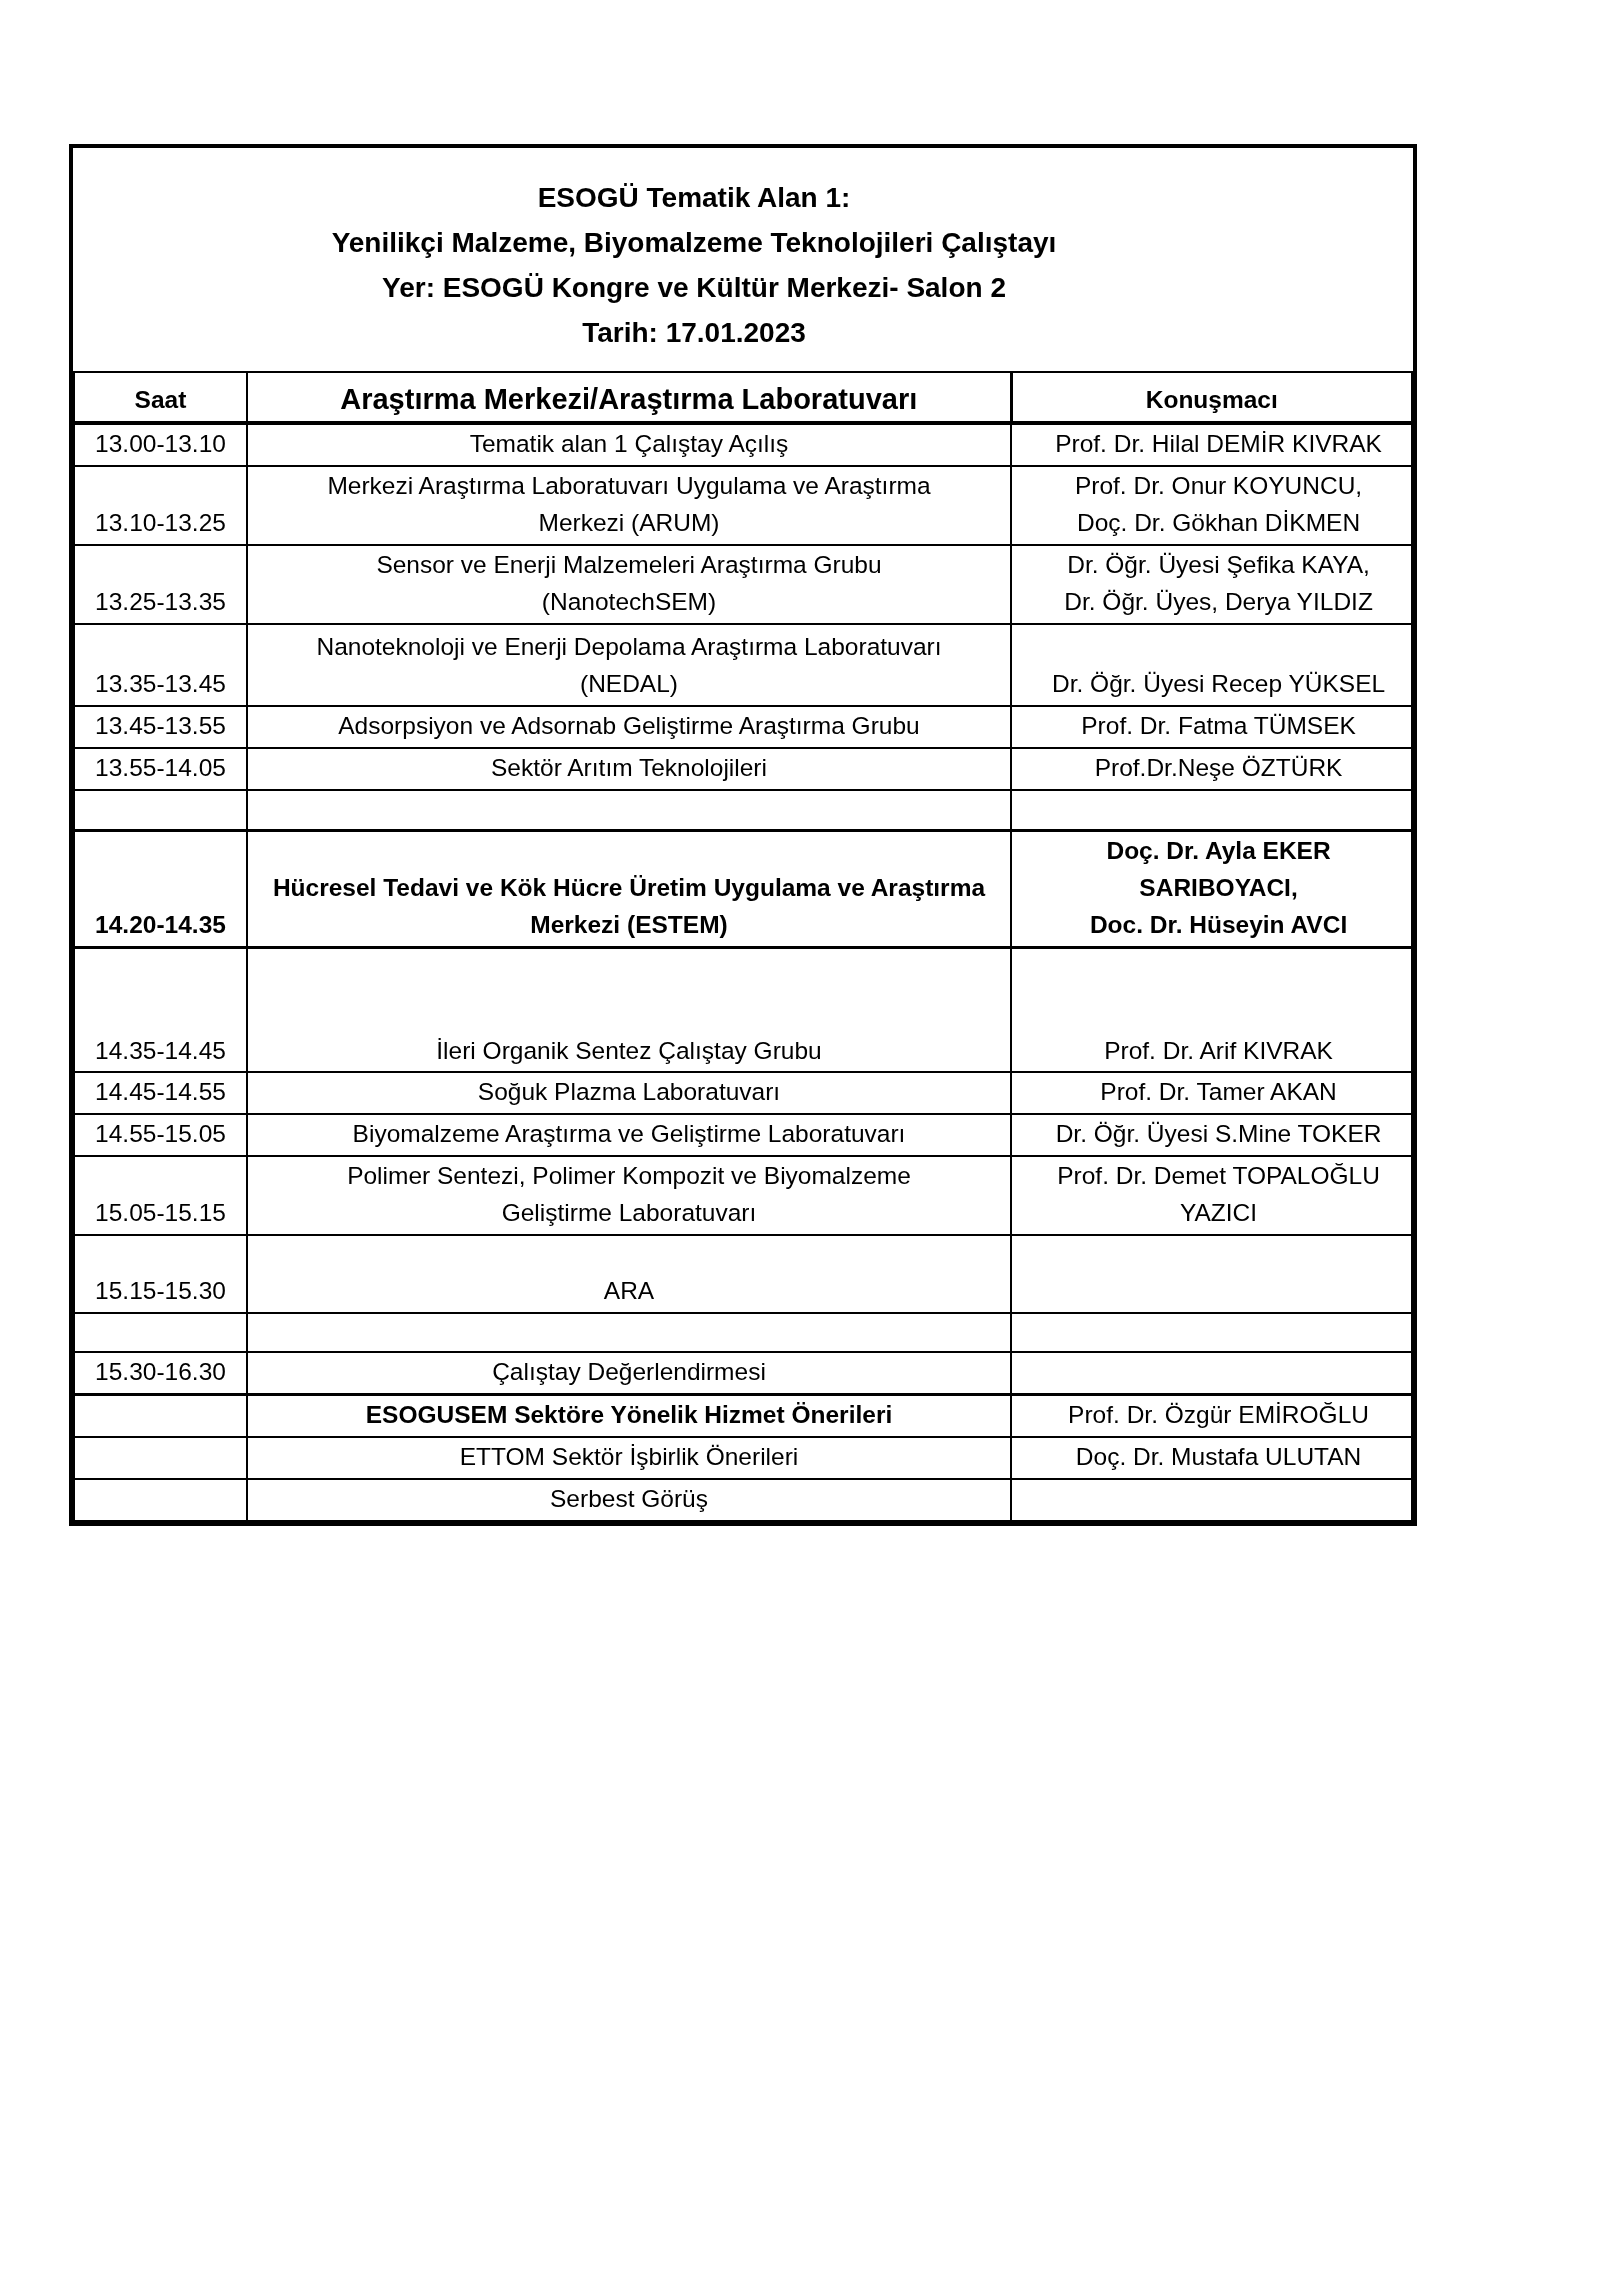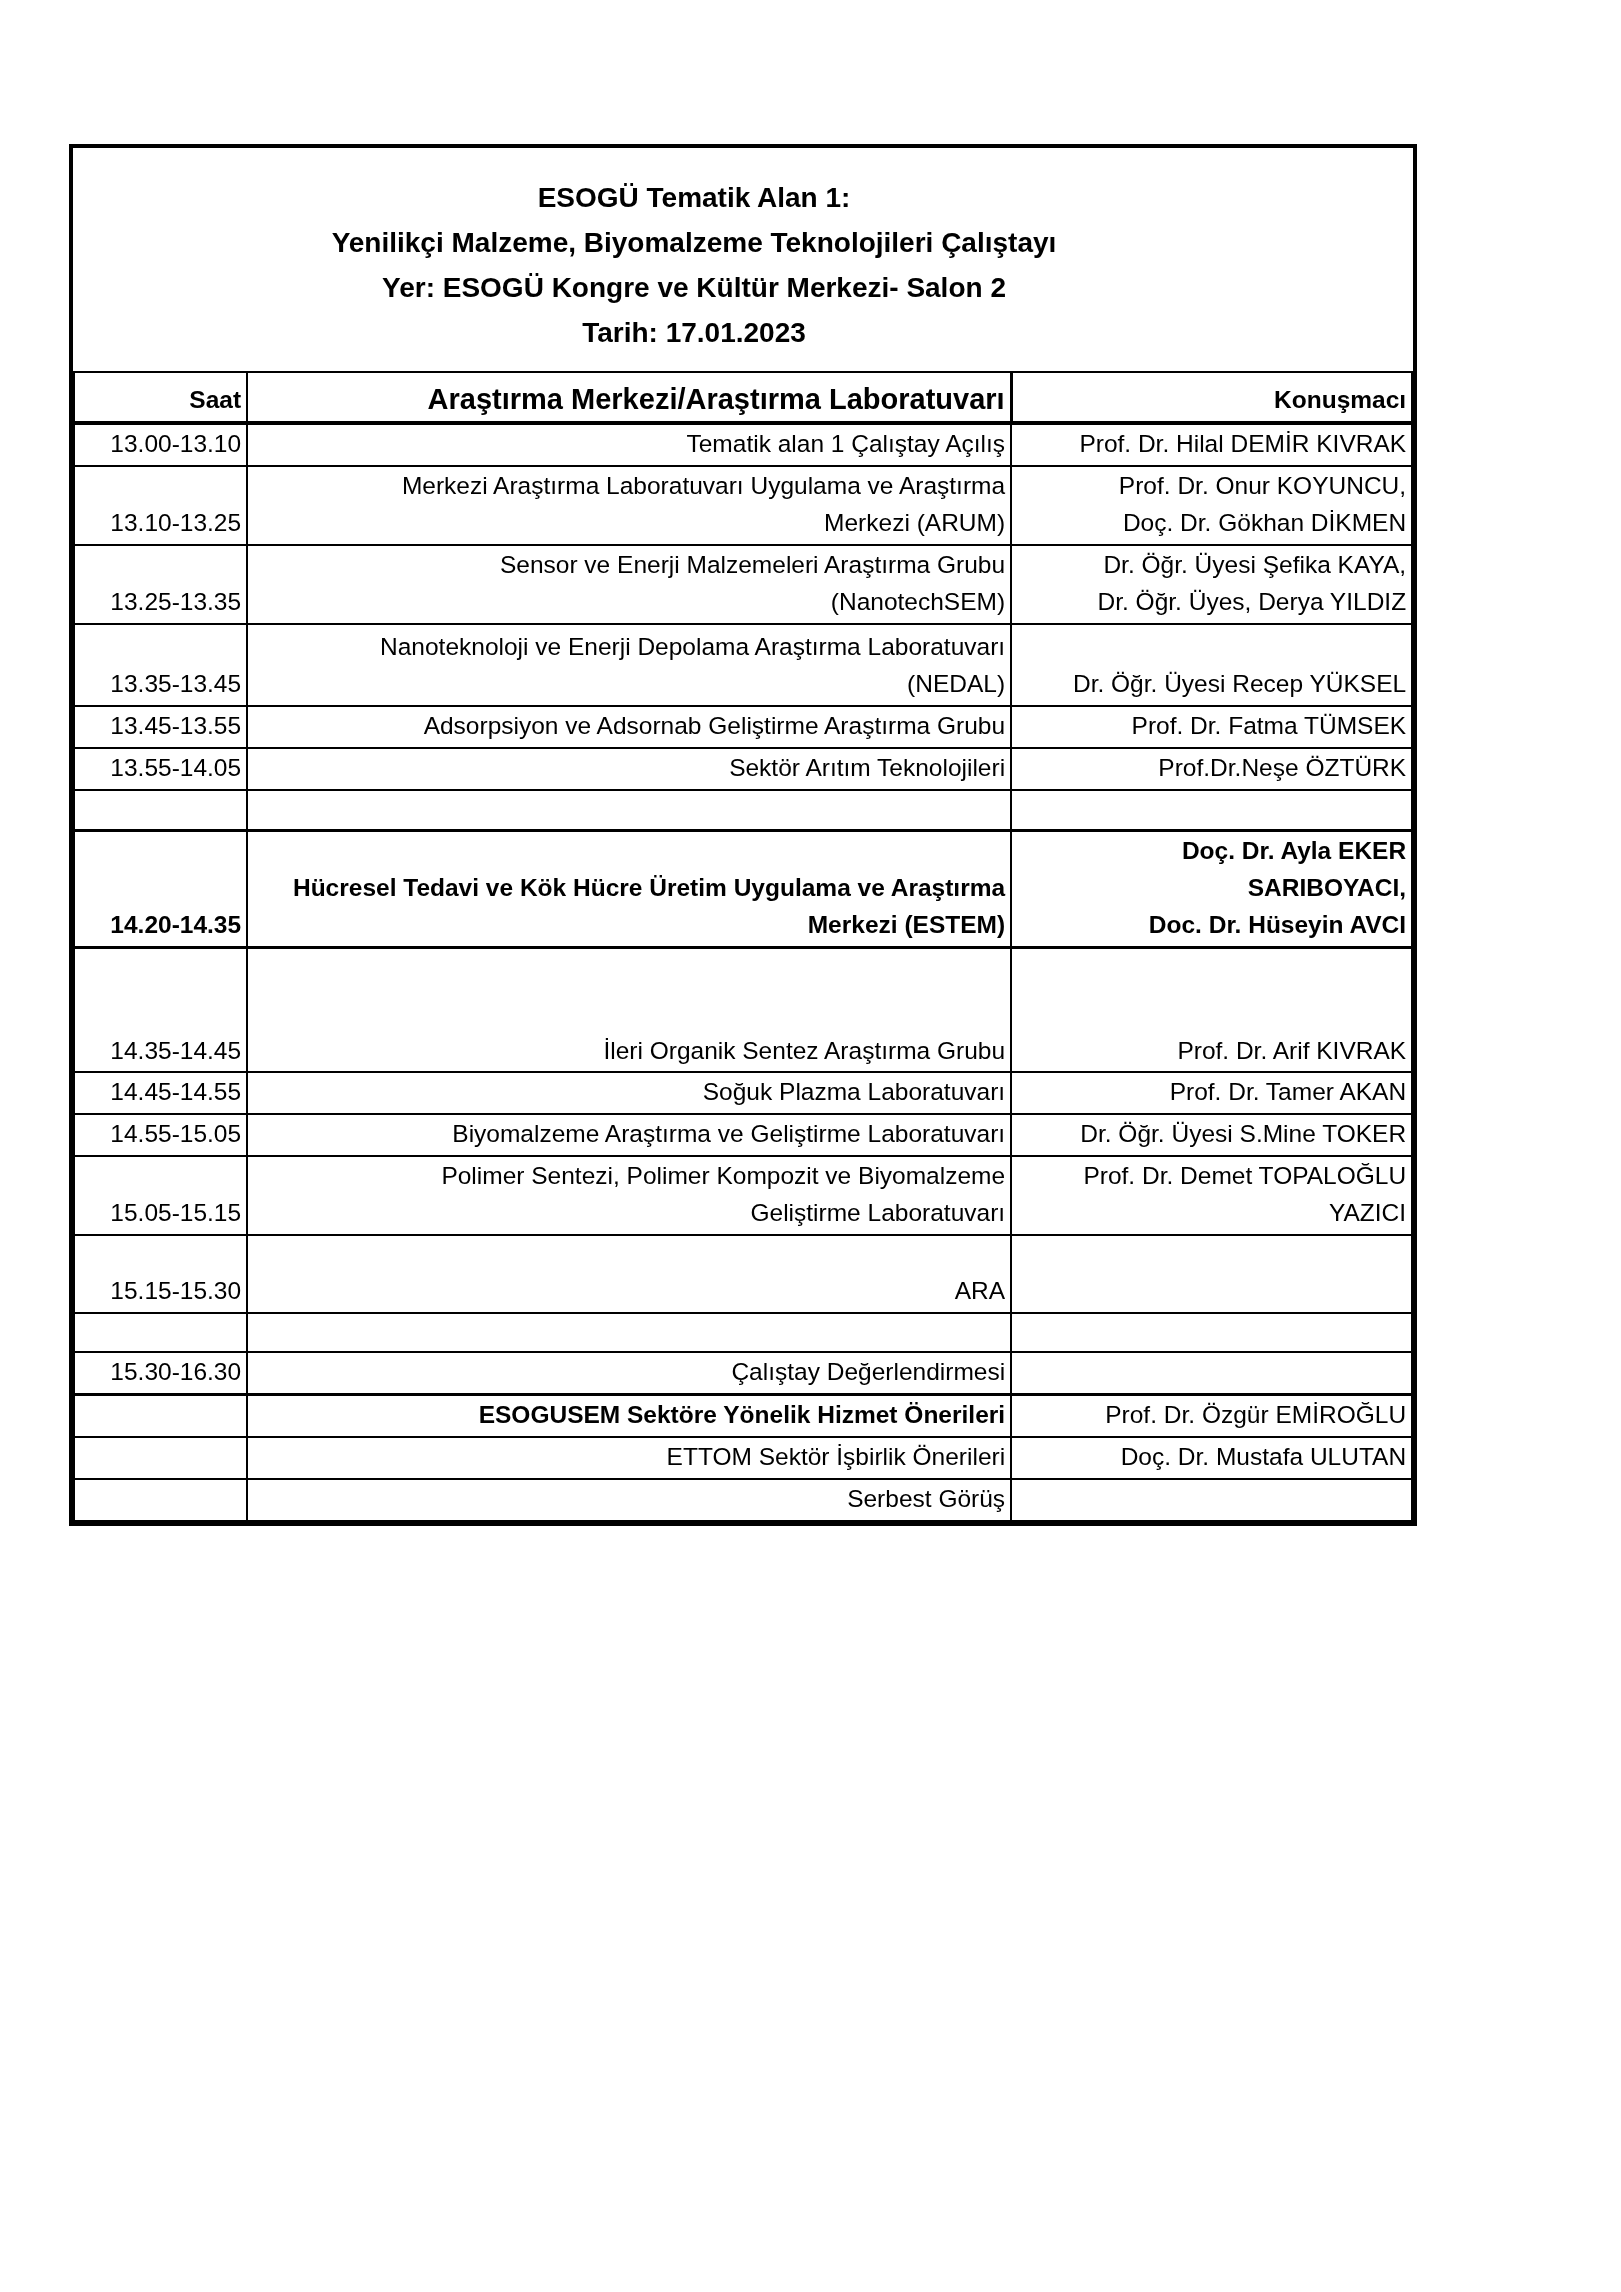--- a/index.html
+++ b/index.html
@@ -31,21 +31,21 @@
     width: 100%;
     border-collapse: collapse;
     table-layout: fixed;
   }
   col.c-time   { width: 173px; }
   col.c-topic  { width: 764px; }
   col.c-speaker{ width: auto;  }
   th, td {
     border: 2px solid #000000;
     vertical-align: bottom;
-    text-align: right;
+    text-align: center;
     padding: 0 4.9px 2.9px 4.9px;
     font-size: 24.5px;
     line-height: 37px;
     white-space: pre-line;
     overflow: hidden;
   }
   thead tr { height: 51px; }
   th { border-top: 2.9px solid #000; border-bottom: 4.9px solid #000; font-weight: bold; }
   th.h-topic { font-size: 29px; border-left: 2.9px solid #000; border-right: 3.9px solid #000; }
   th.h-time, th.h-speaker { font-size: 24.5px; }
@@ -151,21 +151,21 @@
   </tr>
           <tr>
     <td class="time">14.20-14.35</td>
     <td class="topic">Hücresel Tedavi ve Kök Hücre Üretim Uygulama ve Araştırma
 Merkezi (ESTEM)</td>
     <td class="speaker">Doç. Dr. Ayla EKER SARIBOYACI,
 Doc. Dr. Hüseyin AVCI</td>
   </tr>
           <tr>
     <td class="time">14.35-14.45</td>
-    <td class="topic">İleri Organik Sentez Araştırma Grubu</td>
+    <td class="topic">İleri Organik Sentez Çalıştay Grubu</td>
     <td class="speaker">Prof. Dr. Arif KIVRAK</td>
   </tr>
           <tr>
     <td class="time">14.45-14.55</td>
     <td class="topic">Soğuk Plazma Laboratuvarı</td>
     <td class="speaker">Prof. Dr. Tamer AKAN</td>
   </tr>
           <tr>
     <td class="time">14.55-15.05</td>
     <td class="topic">Biyomalzeme Araştırma ve Geliştirme Laboratuvarı</td>

